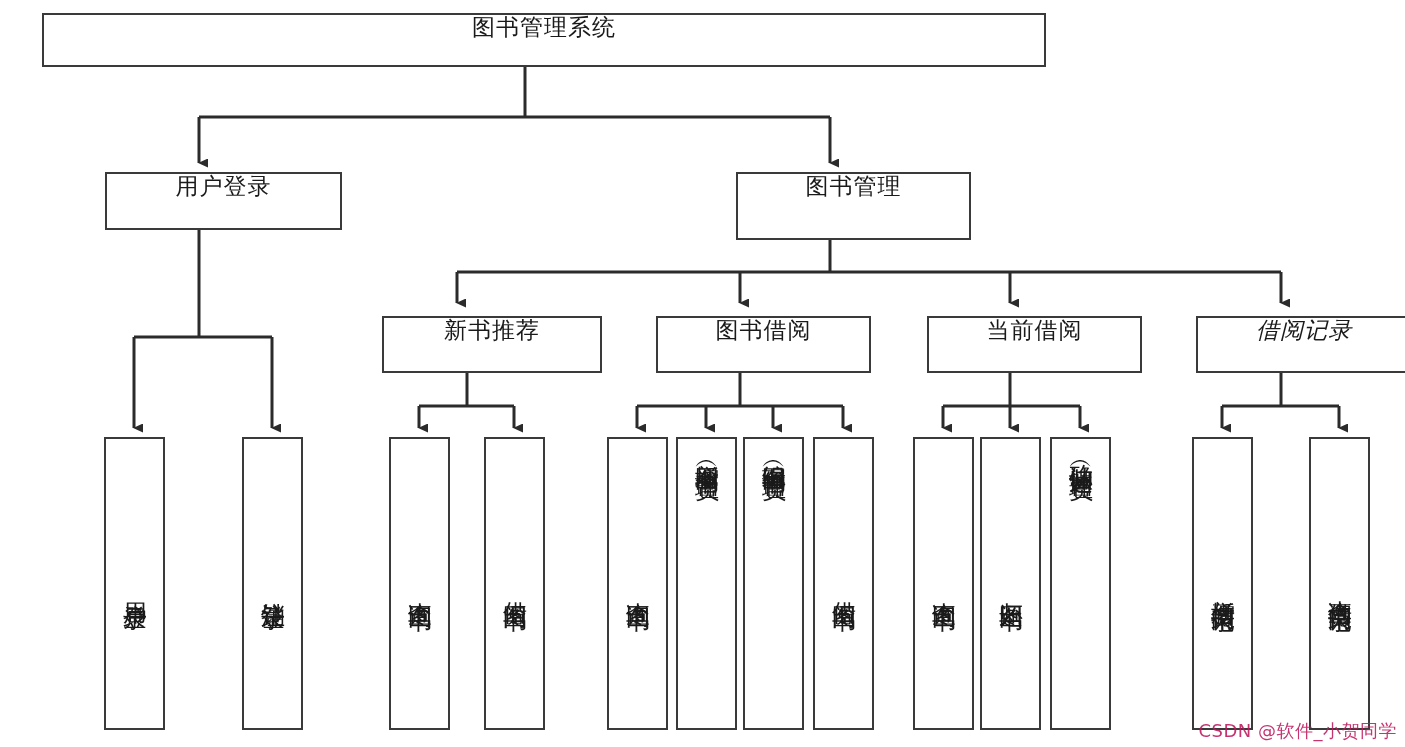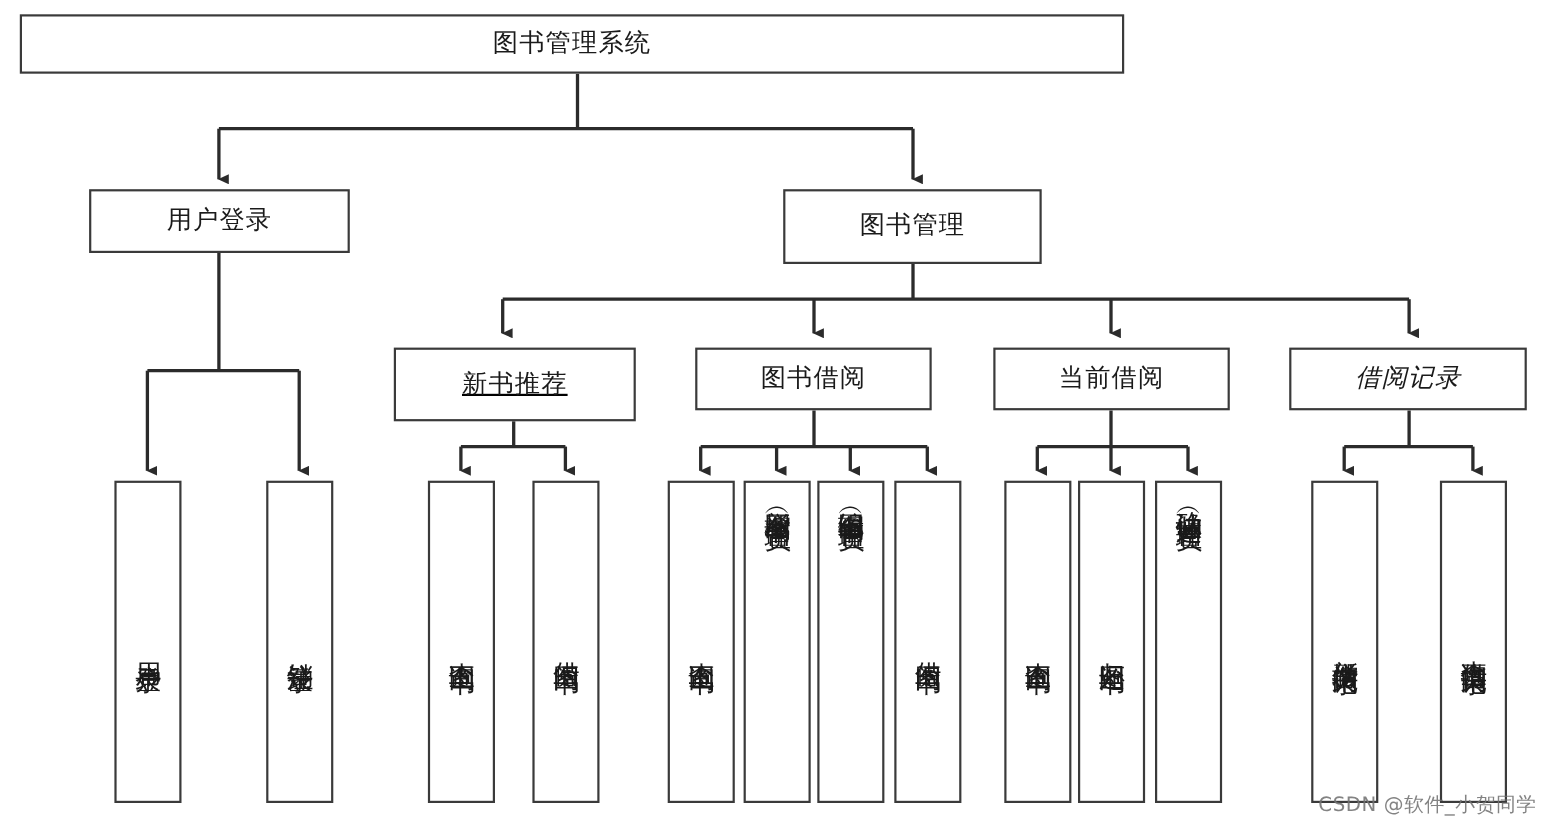--- a/index.html
+++ b/index.html
@@ -24,23 +24,24 @@
     top: 0;
     width: 1405px;
     height: 747px;
   }
   .node-box {
     position: absolute;
     box-sizing: border-box;
     background: #ffffff;
     border: 2.5px solid #3a3a3a;
     display: flex;
-    align-items: center;
+    align-items: flex-start;
     justify-content: center;
     z-index: 3;
+    margin-left: 24px;
   }
   .node-label {
     font-size: 23px;
     color: #1a1a1a;
     letter-spacing: 1px;
     line-height: 1.1;
     white-space: nowrap;
     font-weight: 400;
   }
   
@@ -73,21 +74,21 @@
     line-height: 1.45;
     letter-spacing: 2px;
     padding-top: 6px;
     white-space: nowrap;
   }
   #watermark {
     position: absolute;
     right: 8px;
     bottom: 4px;
     font-size: 18px;
-    color: #737373;
+    color: #be185d;
     letter-spacing: 0.5px;
     z-index: 5;
     white-space: nowrap;
     opacity: 0.88;
   }
 </style>
 </head>
 <body>
 
 <div id="diagram-canvas">
@@ -150,21 +151,21 @@
   </div>
 
   <div class="node-box" style="left:81px; top:172px; width:237px; height:58px;">
     <span class="node-label">用户登录</span>
   </div>
 
   <div class="node-box" style="left:712px; top:172px; width:235px; height:68px;">
     <span class="node-label">图书管理</span>
   </div>
 
-  <div class="node-box" style="left:358px; top:316px; width:220px; height:67px;text-decoration:underline;">
+  <div class="node-box" style="left:358px; top:316px; width:220px; height:57px;">
     <span class="node-label">新书推荐</span>
   </div>
 
   <div class="node-box" style="left:903px; top:316px; width:215px; height:57px;">
     <span class="node-label">当前借阅</span>
   </div>
 
   <div class="node-box" style="left:632px; top:316px; width:215px; height:57px;">
     <span class="node-label">图书借阅</span>
   </div>

